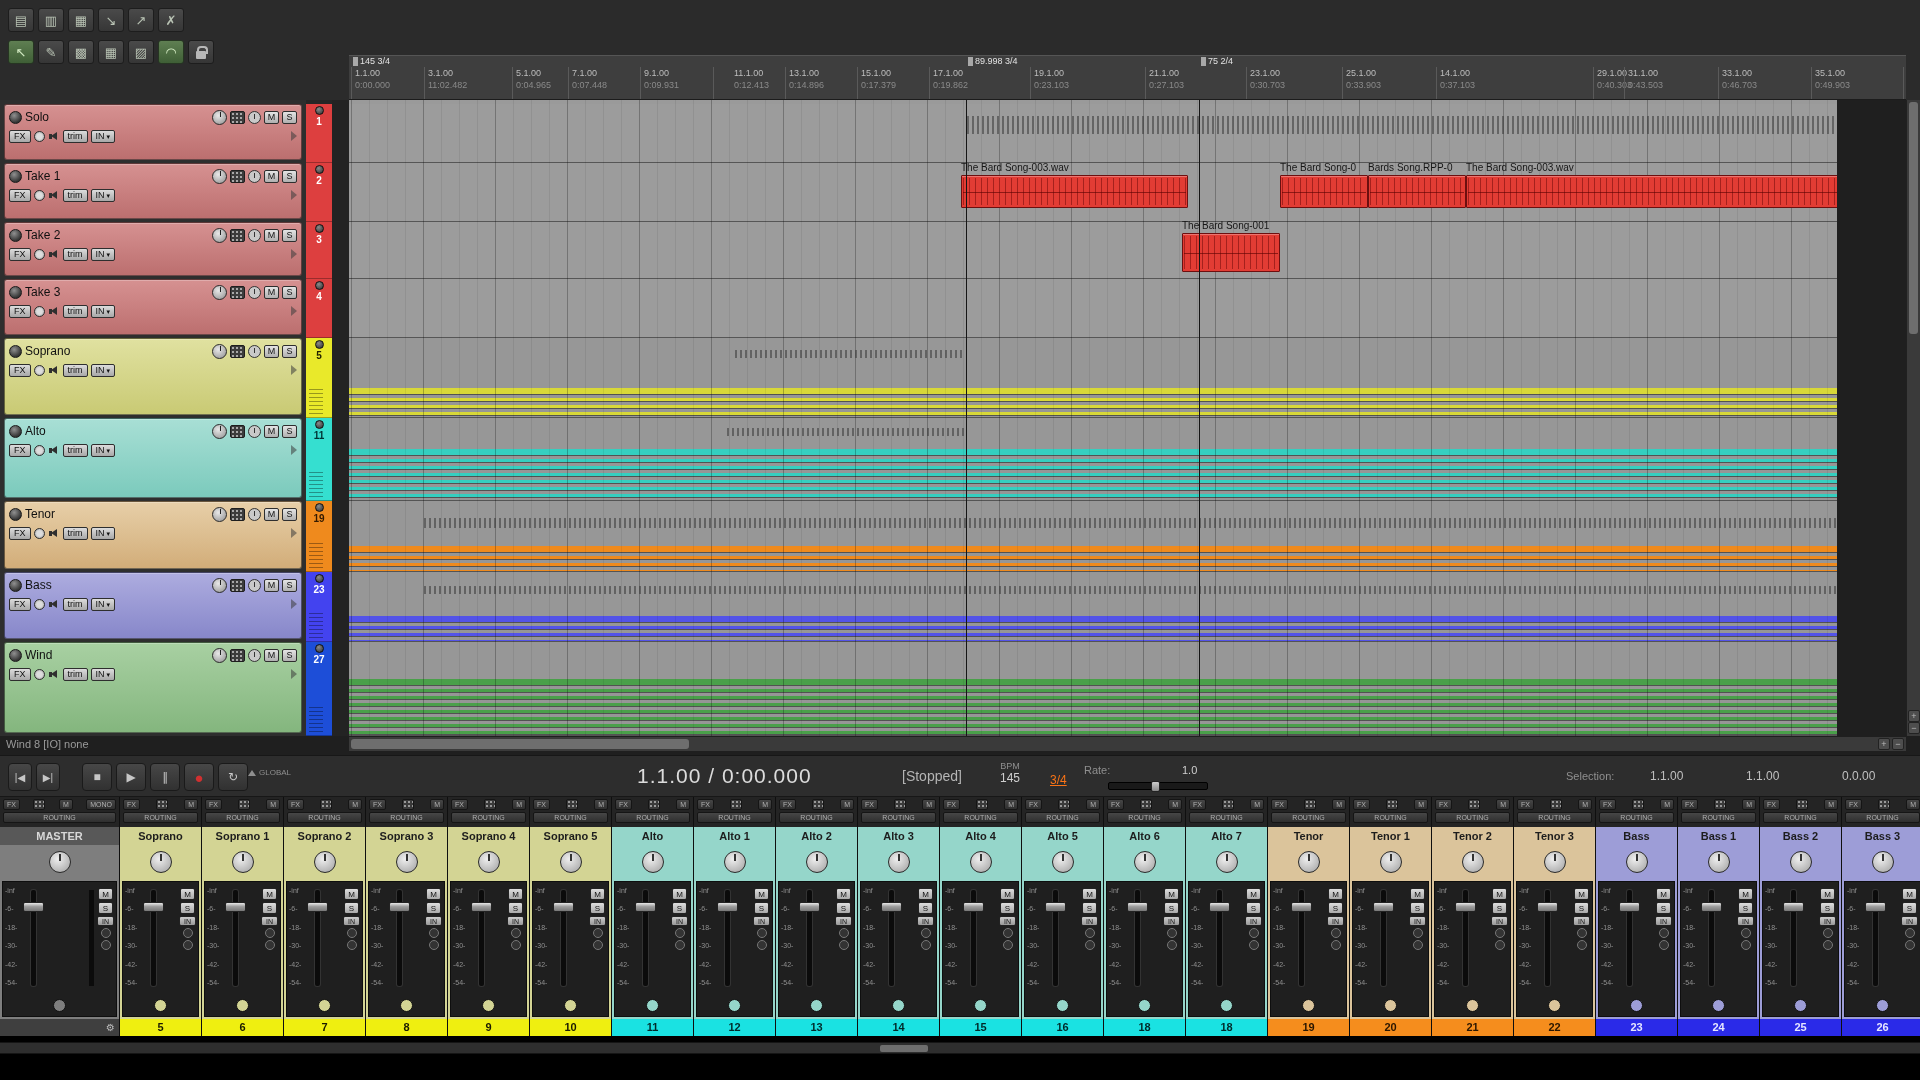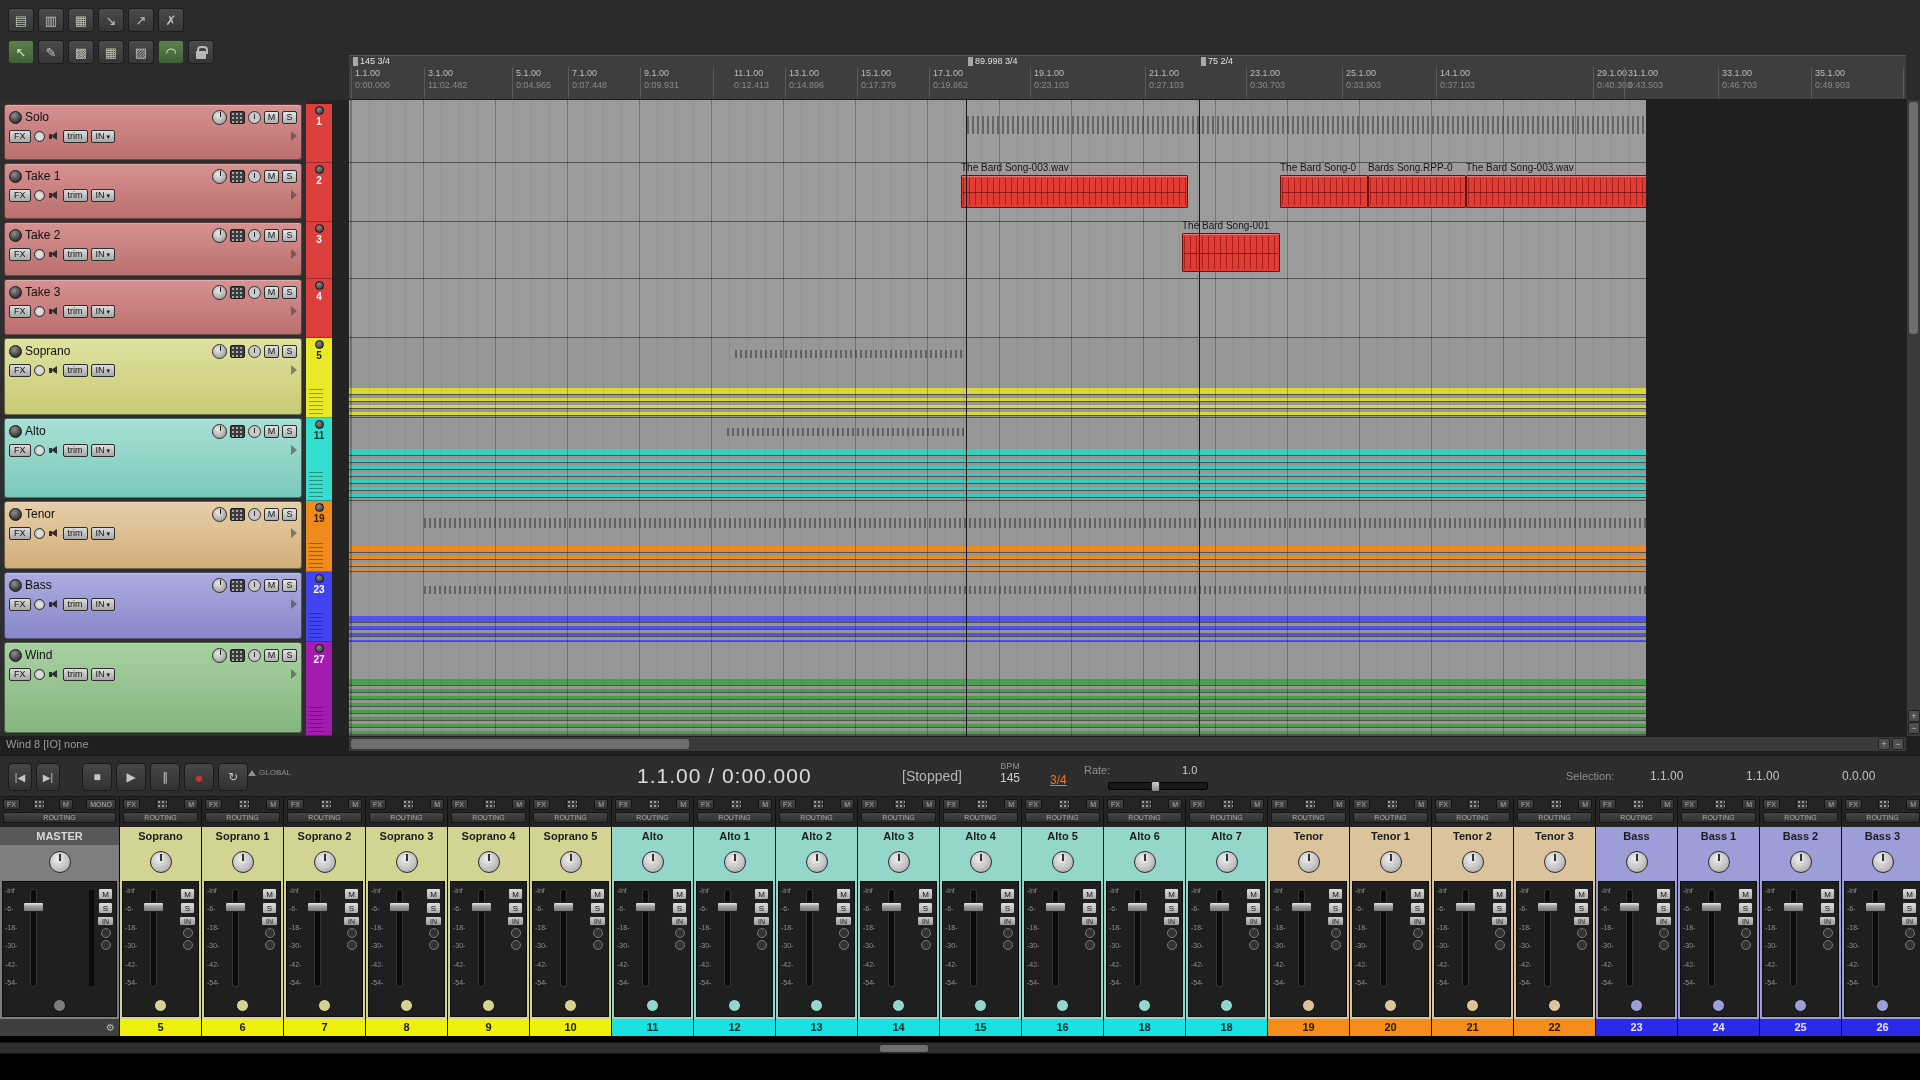--- a/index.html
+++ b/index.html
@@ -59,21 +59,21 @@
   .fold-arrow { margin-left:auto; width:0; height:0; border-left:6px solid #3d3d3d;
                 border-top:5px solid transparent; border-bottom:5px solid transparent; opacity:.55; }
   .numcell { position:absolute; left:0; width:26px; border-bottom:1px solid rgba(0,0,0,.3); }
   .nc-circle { width:9px; height:9px; border-radius:50%; margin:2px auto 0;
                background:radial-gradient(circle at 38% 32%, #8a8a8a, #2e2e2e); border:1px solid #111; }
   .nc-num { text-align:center; font-size:10px; font-weight:bold; line-height:13px; }
   .nc-stripes { position:absolute; left:3px; right:9px; bottom:2px; height:26px;
                 background:repeating-linear-gradient(180deg, rgba(0,0,0,.35) 0 1px, transparent 1px 4px); }
 
   
-  #arrange { position:absolute; left:349px; top:100px; width:1297px; height:636px; background:#9a9a9a; overflow:hidden; }
+  #arrange { position:absolute; left:349px; top:100px; width:1488px; height:636px; background:#9a9a9a; overflow:hidden; }
   .lane { position:absolute; left:0; width:100%; background:#999; border-bottom:1px solid rgba(30,30,30,.55); }
   .band { position:absolute; left:0; width:100%; bottom:0; }
   .gridlayer { position:absolute; inset:0; pointer-events:none;
      background-image:repeating-linear-gradient(90deg, rgba(0,0,0,.20) 0 1px, transparent 1px 72px),
                       repeating-linear-gradient(90deg, rgba(0,0,0,.07) 0 1px, transparent 1px 18px);
      background-position:2px 0; }
   .wave { position:absolute; background:repeating-linear-gradient(90deg, rgba(55,55,55,.55) 0 2px, transparent 2px 5px); }
   .clip { position:absolute; background:#e23c34; border:1px solid #6d0f0f; border-radius:1px;
           box-shadow:inset 0 1px 0 rgba(255,255,255,.3); }
   .clip::before { content:""; position:absolute; left:1px; right:1px; top:2px; bottom:2px;
@@ -476,21 +476,21 @@
       <div class="numcell" data-name="track-number-cell" style="top: 401px; height: 71px; background: rgb(239, 138, 29);">
         <div class="nc-circle" data-name="record-arm-indicator"></div>
         <div class="nc-num" data-name="track-number" style="color: rgb(51, 26, 0);">19</div>
         <div class="nc-stripes" data-name="child-tracks-indicator"></div>
       </div>
       <div class="numcell" data-name="track-number-cell" style="top: 472px; height: 70px; background: rgb(67, 67, 239);">
         <div class="nc-circle" data-name="record-arm-indicator"></div>
         <div class="nc-num" data-name="track-number" style="color: rgb(255, 255, 255);">23</div>
         <div class="nc-stripes" data-name="child-tracks-indicator"></div>
       </div>
-      <div class="numcell" data-name="track-number-cell" style="top: 542px; height: 94px; background: #a21caf;">
+      <div class="numcell" data-name="track-number-cell" style="top: 542px; height: 94px; background: #1d4ed8;">
         <div class="nc-circle" data-name="record-arm-indicator"></div>
         <div class="nc-num" data-name="track-number" style="color: rgb(255, 255, 255);">27</div>
         <div class="nc-stripes" data-name="child-tracks-indicator"></div>
       </div>
     </div>
   <div id="splitter" data-name="panel-splitter"></div>
   <div id="arrange" data-name="arrange-area">
       <div class="lane" data-name="arrange-lane" style="top: 4px; height: 59px; background: rgb(156, 156, 156);"></div>
       <div class="lane" data-name="arrange-lane" style="top: 63px; height: 59px; background: rgb(156, 156, 156);"></div>
       <div class="lane" data-name="arrange-lane" style="top: 122px; height: 57px; background: rgb(156, 156, 156);"></div>

